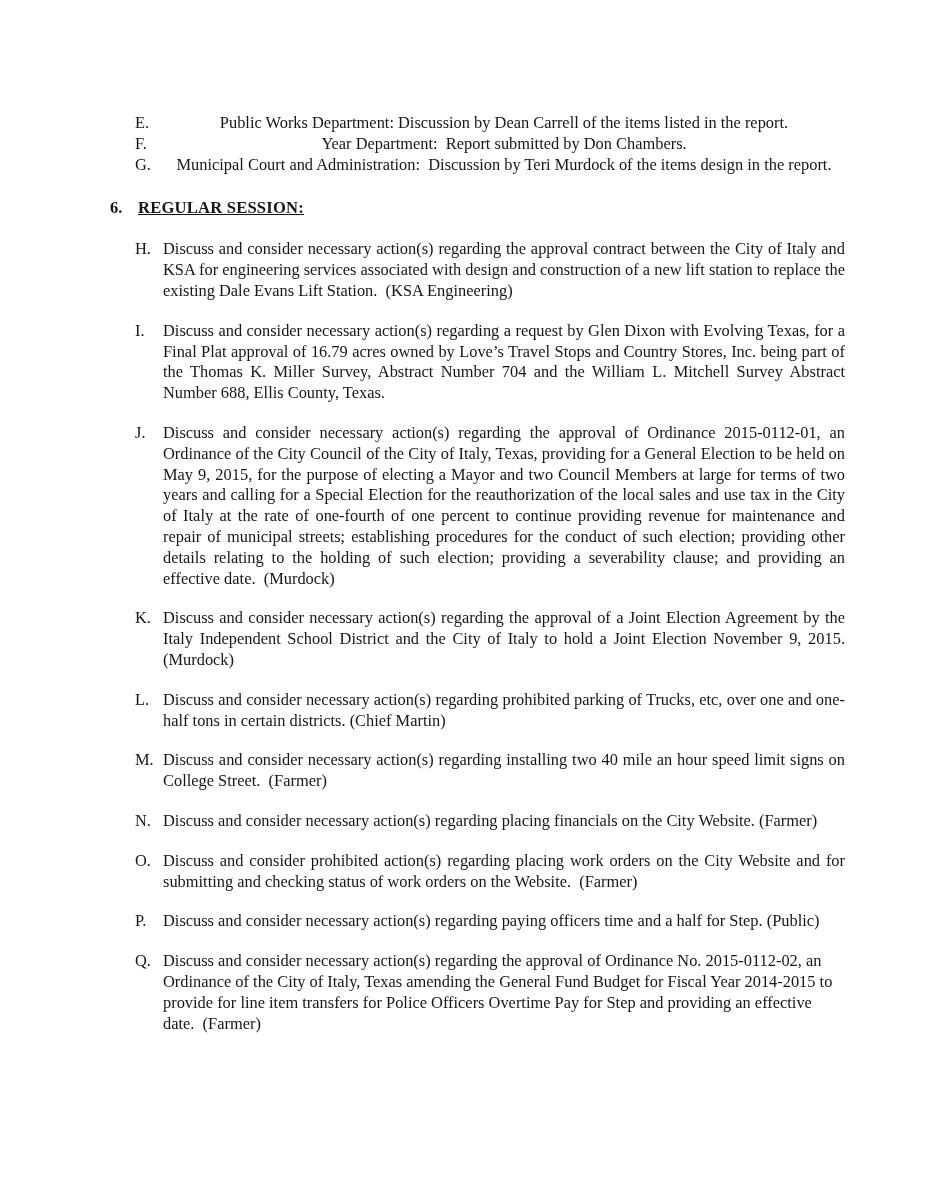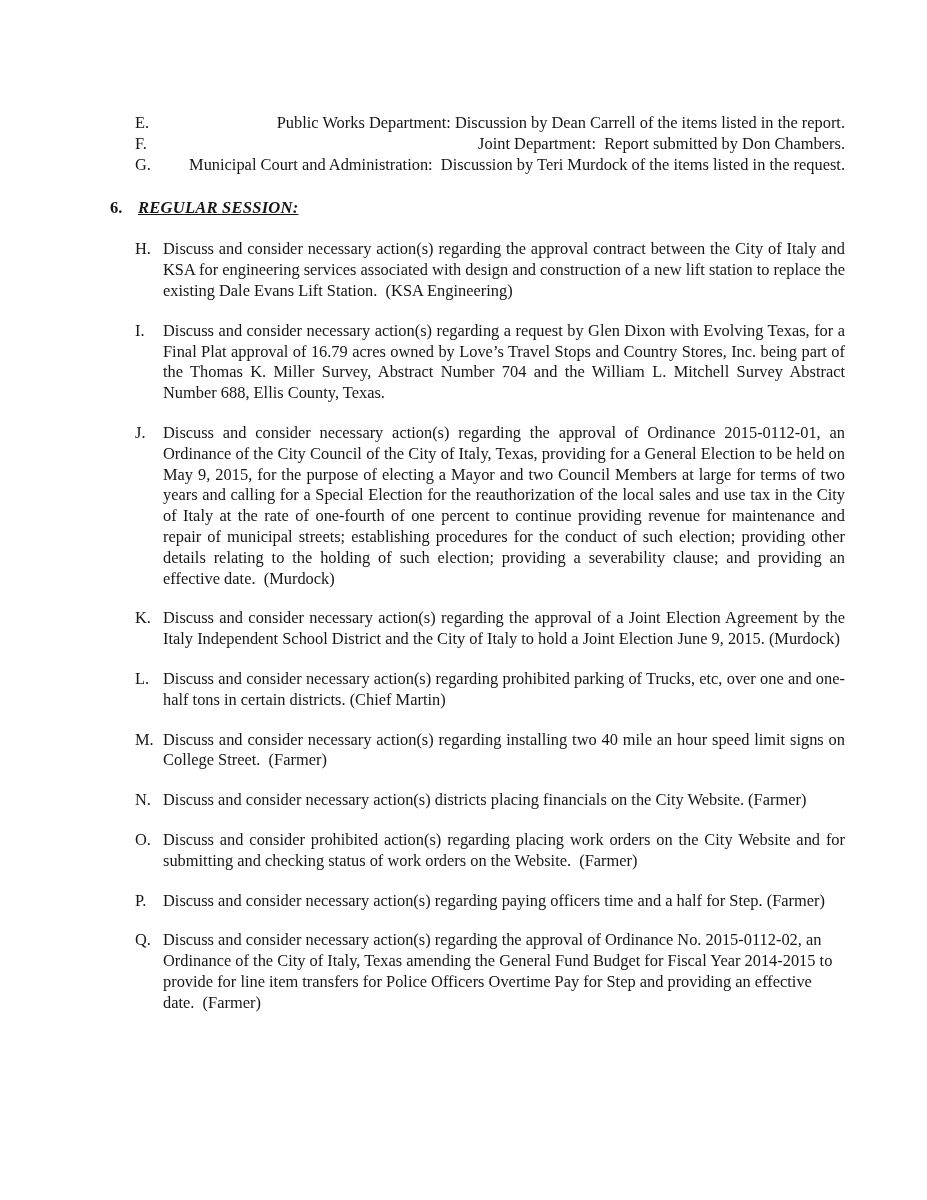--- a/index.html
+++ b/index.html
@@ -35,41 +35,40 @@
   .text {
     flex: 1 1 auto;
     text-align: justify;
     white-space: pre-wrap;
   }
   
   .report-item {
     margin-left: 25px;
   }
   .report-item .text {
-    text-align: right;
+    text-align: center;
     white-space: pre;
   }
   
   .section-heading-row {
     display: flex;
     align-items: flex-start;
     font-size: 16.6px;
     line-height: 21px;
     font-weight: bold;
     margin-top: 22px;
     margin-bottom: 21px;
   }
   .section-heading-row .num {
     flex: 0 0 28px;
     width: 28px;
   }
   .section-heading-row .heading {
     text-decoration: underline;
     letter-spacing: 0.2px;
-    font-style: italic;
   }
   
   .agenda-item {
     margin-left: 25px;
     margin-bottom: 19px;
   }
   .agenda-item.ragged .text {
     text-align: left;
   }
 </style>
@@ -78,25 +77,25 @@
 
 <div class="page">
 
   <div>
     <div class="item report-item">
       <span class="letter">E.</span>
       <span class="text">Public Works Department: Discussion by Dean Carrell of the items listed in the report.</span>
     </div>
     <div class="item report-item">
       <span class="letter">F.</span>
-      <span class="text">Joint Department:  Report submitted by Don Chambers.</span>
+      <span class="text">Year Department:  Report submitted by Don Chambers.</span>
     </div>
     <div class="item report-item">
       <span class="letter">G.</span>
-      <span class="text">Municipal Court and Administration:  Discussion by Teri Murdock of the items listed in the request.</span>
+      <span class="text">Municipal Court and Administration:  Discussion by Teri Murdock of the items design in the report.</span>
     </div>
   </div>
 
   <div class="section-heading-row">
     <span class="num">6.</span>
     <span class="heading">REGULAR SESSION:</span>
   </div>
 
   <div>
     <div class="item agenda-item">
@@ -106,41 +105,41 @@
     <div class="item agenda-item">
       <span class="letter">I.</span>
       <span class="text">Discuss and consider necessary action(s) regarding a request by Glen Dixon with Evolving Texas, for a Final Plat approval of 16.79 acres owned by Love’s Travel Stops and Country Stores, Inc. being part of the Thomas K. Miller Survey, Abstract Number 704 and the William L. Mitchell Survey Abstract Number 688, Ellis County, Texas.</span>
     </div>
     <div class="item agenda-item">
       <span class="letter">J.</span>
       <span class="text">Discuss and consider necessary action(s) regarding the approval of Ordinance 2015-0112-01, an Ordinance of the City Council of the City of Italy, Texas, providing for a General Election to be held on May 9, 2015, for the purpose of electing a Mayor and two Council Members at large for terms of two years and calling for a Special Election for the reauthorization of the local sales and use tax in the City of Italy at the rate of one-fourth of one percent to continue providing revenue for maintenance and repair of municipal streets; establishing procedures for the conduct of such election; providing other details relating to the holding of such election; providing a severability clause; and providing an effective date.  (Murdock)</span>
     </div>
     <div class="item agenda-item">
       <span class="letter">K.</span>
-      <span class="text">Discuss and consider necessary action(s) regarding the approval of a Joint Election Agreement by the Italy Independent School District and the City of Italy to hold a Joint Election June 9, 2015. (Murdock)</span>
+      <span class="text">Discuss and consider necessary action(s) regarding the approval of a Joint Election Agreement by the Italy Independent School District and the City of Italy to hold a Joint Election November 9, 2015. (Murdock)</span>
     </div>
     <div class="item agenda-item">
       <span class="letter">L.</span>
       <span class="text">Discuss and consider necessary action(s) regarding prohibited parking of Trucks, etc, over one and one-half tons in certain districts. (Chief Martin)</span>
     </div>
     <div class="item agenda-item">
       <span class="letter">M.</span>
       <span class="text">Discuss and consider necessary action(s) regarding installing two 40 mile an hour speed limit signs on College Street.  (Farmer)</span>
     </div>
     <div class="item agenda-item">
       <span class="letter">N.</span>
-      <span class="text">Discuss and consider necessary action(s) districts placing financials on the City Website. (Farmer)</span>
+      <span class="text">Discuss and consider necessary action(s) regarding placing financials on the City Website. (Farmer)</span>
     </div>
     <div class="item agenda-item">
       <span class="letter">O.</span>
       <span class="text">Discuss and consider prohibited action(s) regarding placing work orders on the City Website and for submitting and checking status of work orders on the Website.  (Farmer)</span>
     </div>
     <div class="item agenda-item">
       <span class="letter">P.</span>
-      <span class="text">Discuss and consider necessary action(s) regarding paying officers time and a half for Step. (Farmer)</span>
+      <span class="text">Discuss and consider necessary action(s) regarding paying officers time and a half for Step. (Public)</span>
     </div>
     <div class="item agenda-item ragged">
       <span class="letter">Q.</span>
       <span class="text">Discuss and consider necessary action(s) regarding the approval of Ordinance No. 2015-0112-02, an Ordinance of the City of Italy, Texas amending the General Fund Budget for Fiscal Year 2014-2015 to provide for line item transfers for Police Officers Overtime Pay for Step and providing an effective date.  (Farmer)</span>
     </div>
   </div>
 
 </div>
 
 </body></html>

